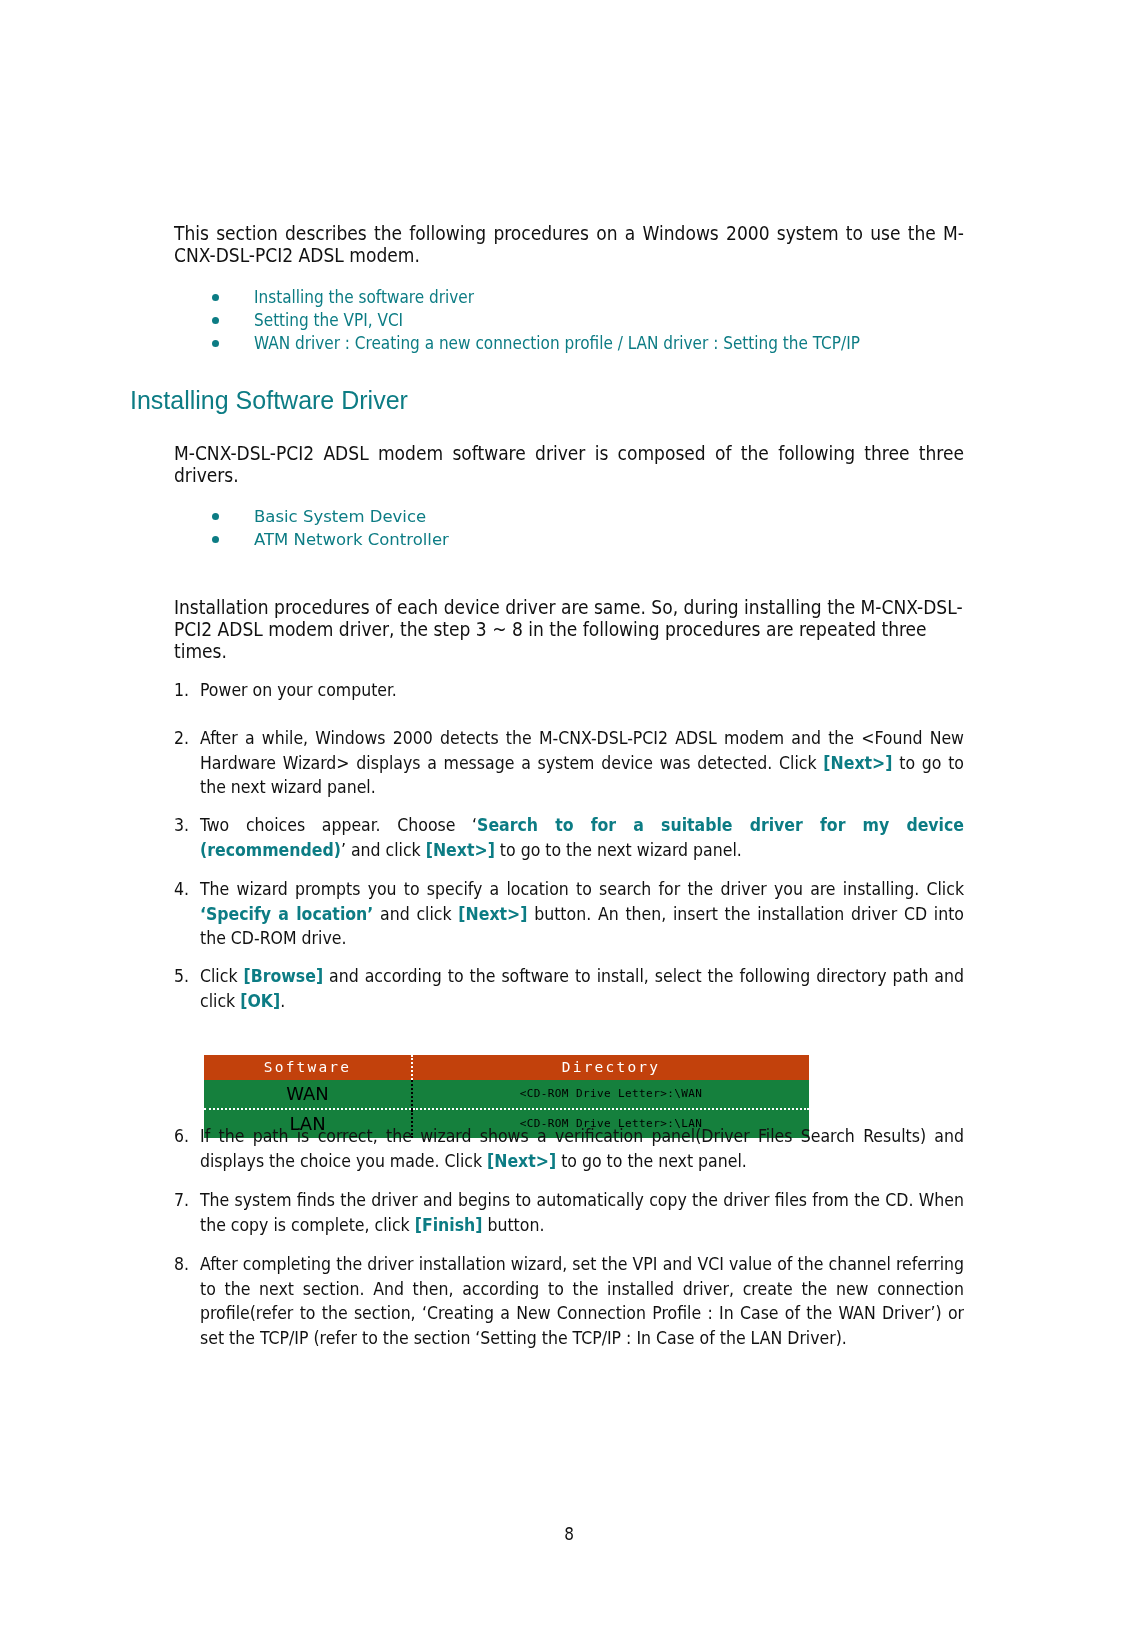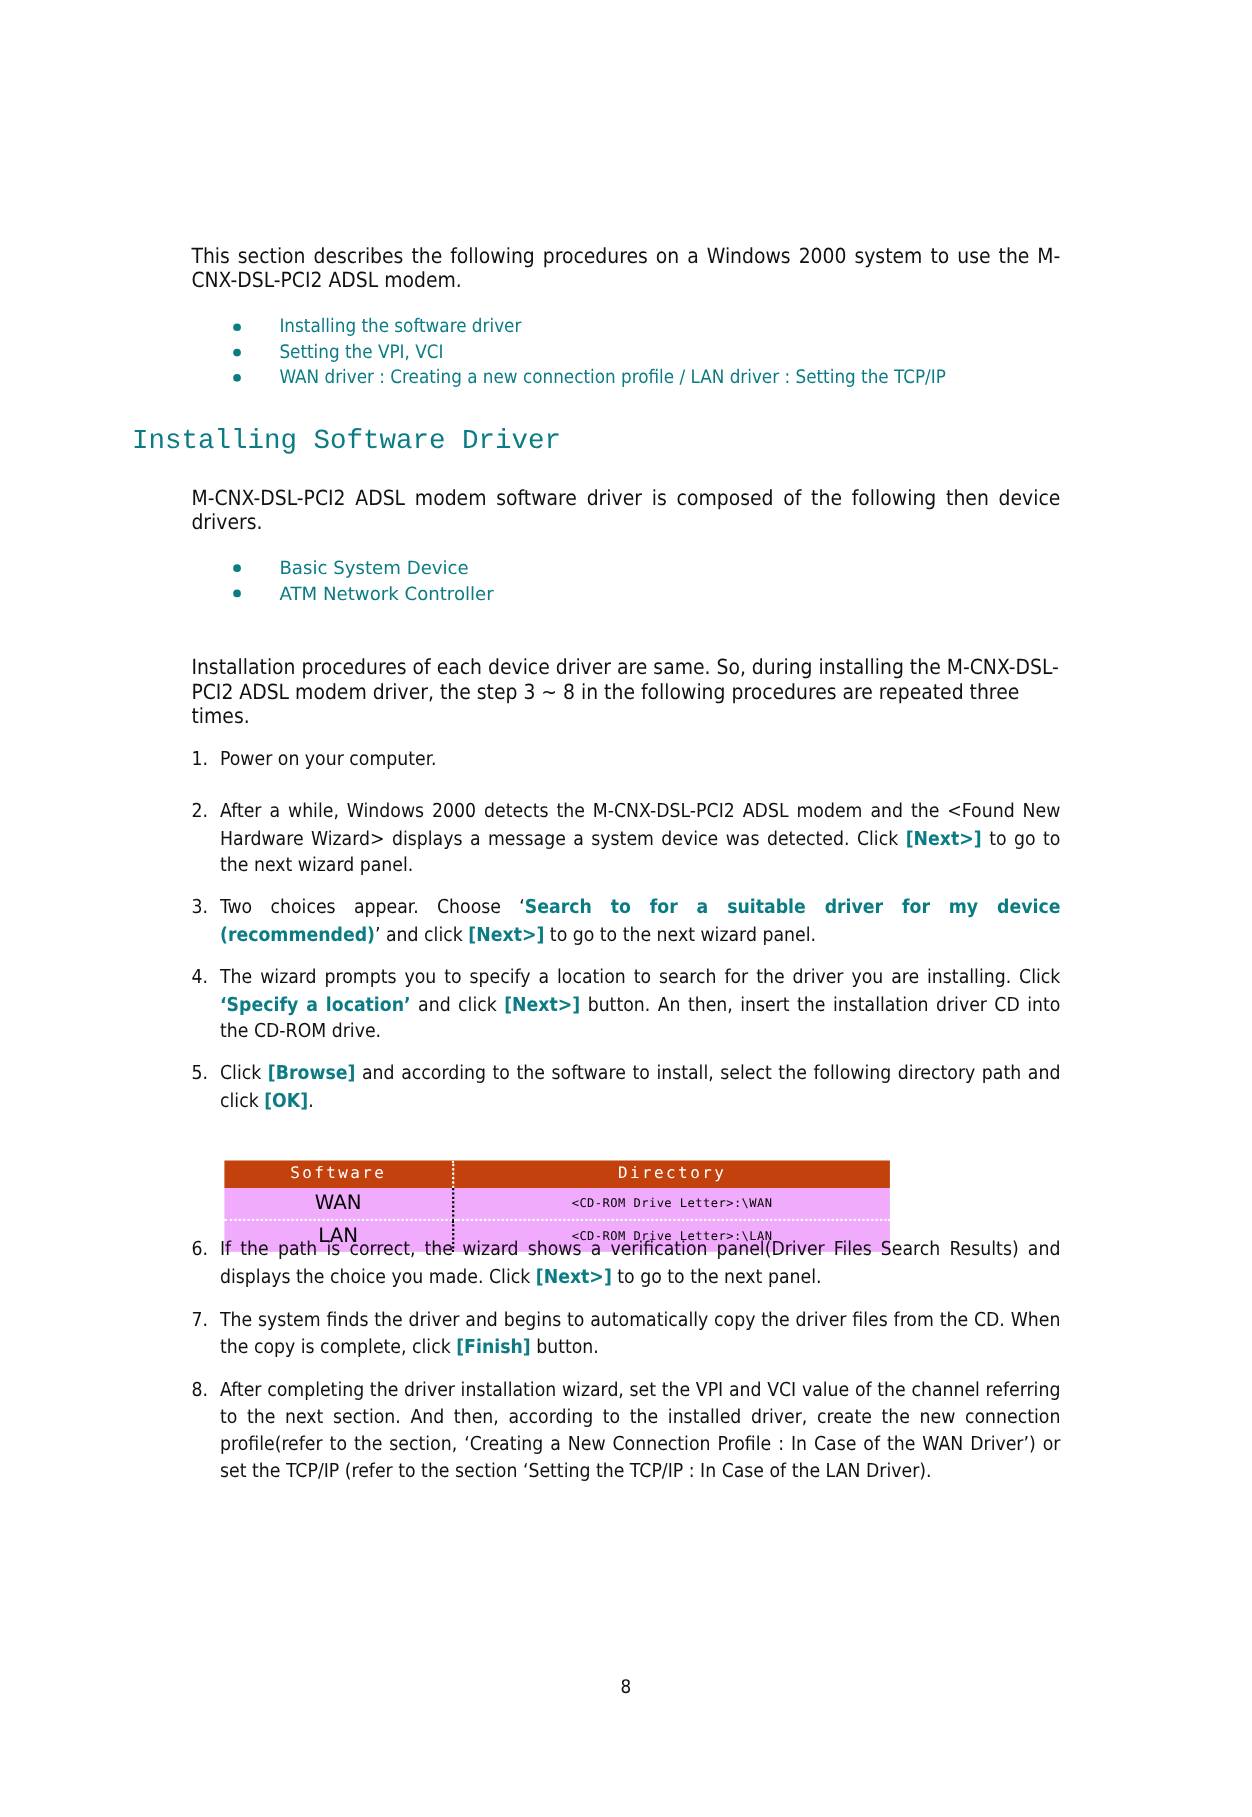--- a/index.html
+++ b/index.html
@@ -94,23 +94,23 @@
   }
   .list-wide li {
     font-family: "DejaVu Sans", sans-serif;
     font-size: 16.5px;
     line-height: 23px;
   }
 
   
   .section-heading {
     position: absolute;
-    left: 120px;
+    left: 130px;
     top: 386px;
-    font-family: Liberation Mono, monospace;
+    font-family: Liberation Sans, sans-serif;
     font-size: 25px;
     color: #0C7C84;
     letter-spacing: 0px;
     white-space: nowrap;
   }
 
   
   .step {
     position: absolute;
     font-family: "DejaVu Sans Condensed", "Liberation Sans", sans-serif;
@@ -153,21 +153,21 @@
     font-weight: normal;
     letter-spacing: 2.2px;
     padding: 4px 0 5px 0;
     text-align: center;
     border: none;
   }
   .sw-table th.col-sw {
     border-right: 2px dotted #ffffff;
   }
   .sw-table td {
-    background: #f0abfc;
+    background: #15803d;
     color: #000000;
     text-align: center;
     padding: 3px 0 4px 0;
     border: none;
   }
   .sw-table td.col-sw {
     font-family: "DejaVu Sans", sans-serif;
     font-size: 18px;
     border-right: 2px dotted #000000;
   }
@@ -203,21 +203,21 @@
   <div class="body-p" style="left:174px; top:222px; width:790px;">This section describes the following procedures on a Windows 2000 system to use the M-CNX-DSL-PCI2 ADSL modem.</div>
 
   <ul class="bullet-list list-narrow" style="left:202px; top:286px; width:780px;">
     <li><span class="dot"></span><span>Installing the software driver</span></li>
     <li><span class="dot"></span><span>Setting the VPI, VCI</span></li>
     <li><span class="dot"></span><span>WAN driver : Creating a new connection profile / LAN driver : Setting the TCP/IP</span></li>
   </ul>
 
   <div class="section-heading">Installing Software Driver</div>
 
-  <div class="body-p" style="left:174px; top:442px; width:790px;">M-CNX-DSL-PCI2 ADSL modem software driver is composed of the following then device drivers.</div>
+  <div class="body-p" style="left:174px; top:442px; width:790px;">M-CNX-DSL-PCI2 ADSL modem software driver is composed of the following three three drivers.</div>
 
   <ul class="bullet-list list-wide" style="left:202px; top:505px; width:700px;">
     <li><span class="dot"></span><span>Basic System Device</span></li>
     <li><span class="dot"></span><span>ATM Network Controller</span></li>
   </ul>
 
   <div class="body-p" style="left:174px; top:596px; width:790px; text-align:left;">Installation procedures of each device driver are same. So, during installing the M-CNX-DSL-PCI2 ADSL modem driver, the step 3 ~ 8 in the following procedures are repeated three times.</div>
 
   <div class="step" style="left:174px; top:678px; width:790px;">
     <span class="num">1.</span>

